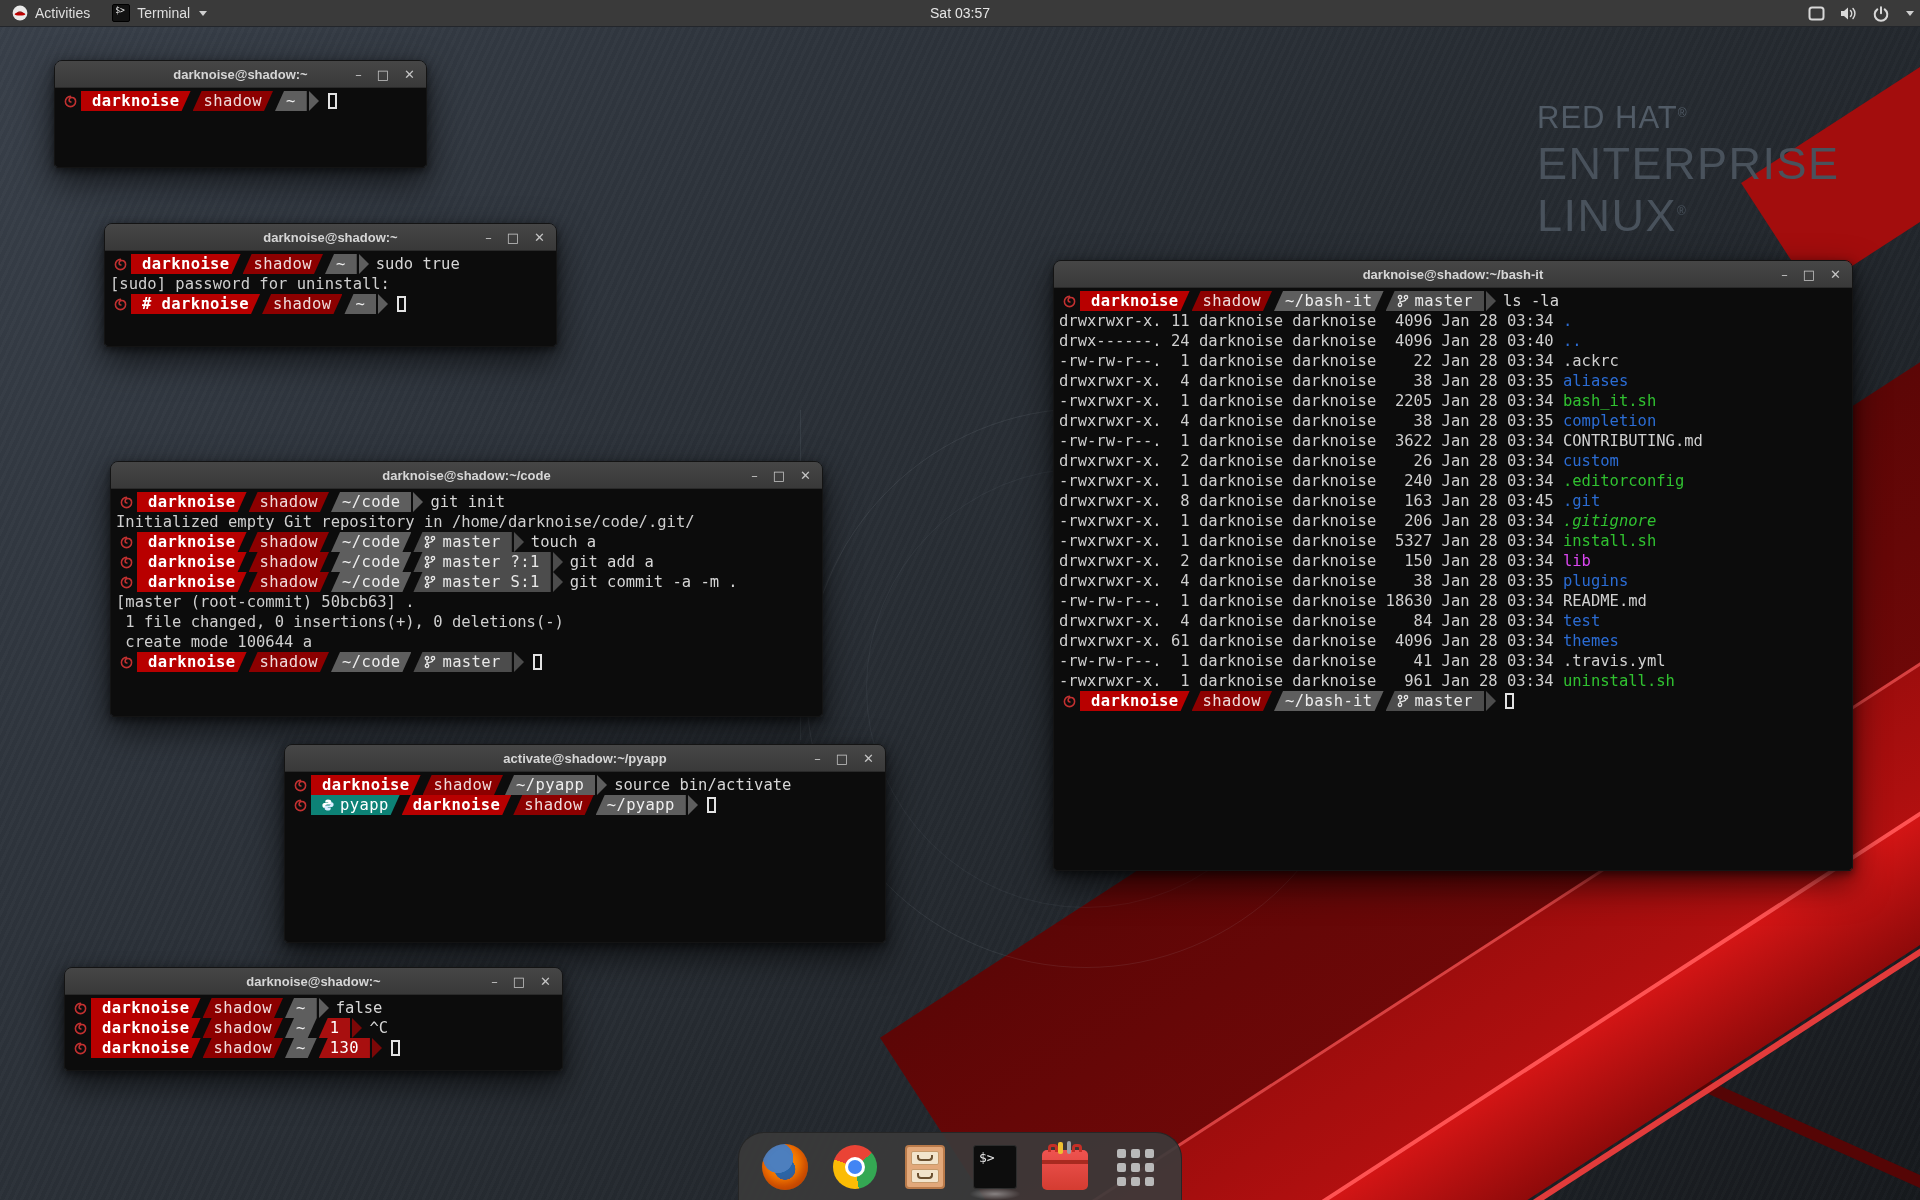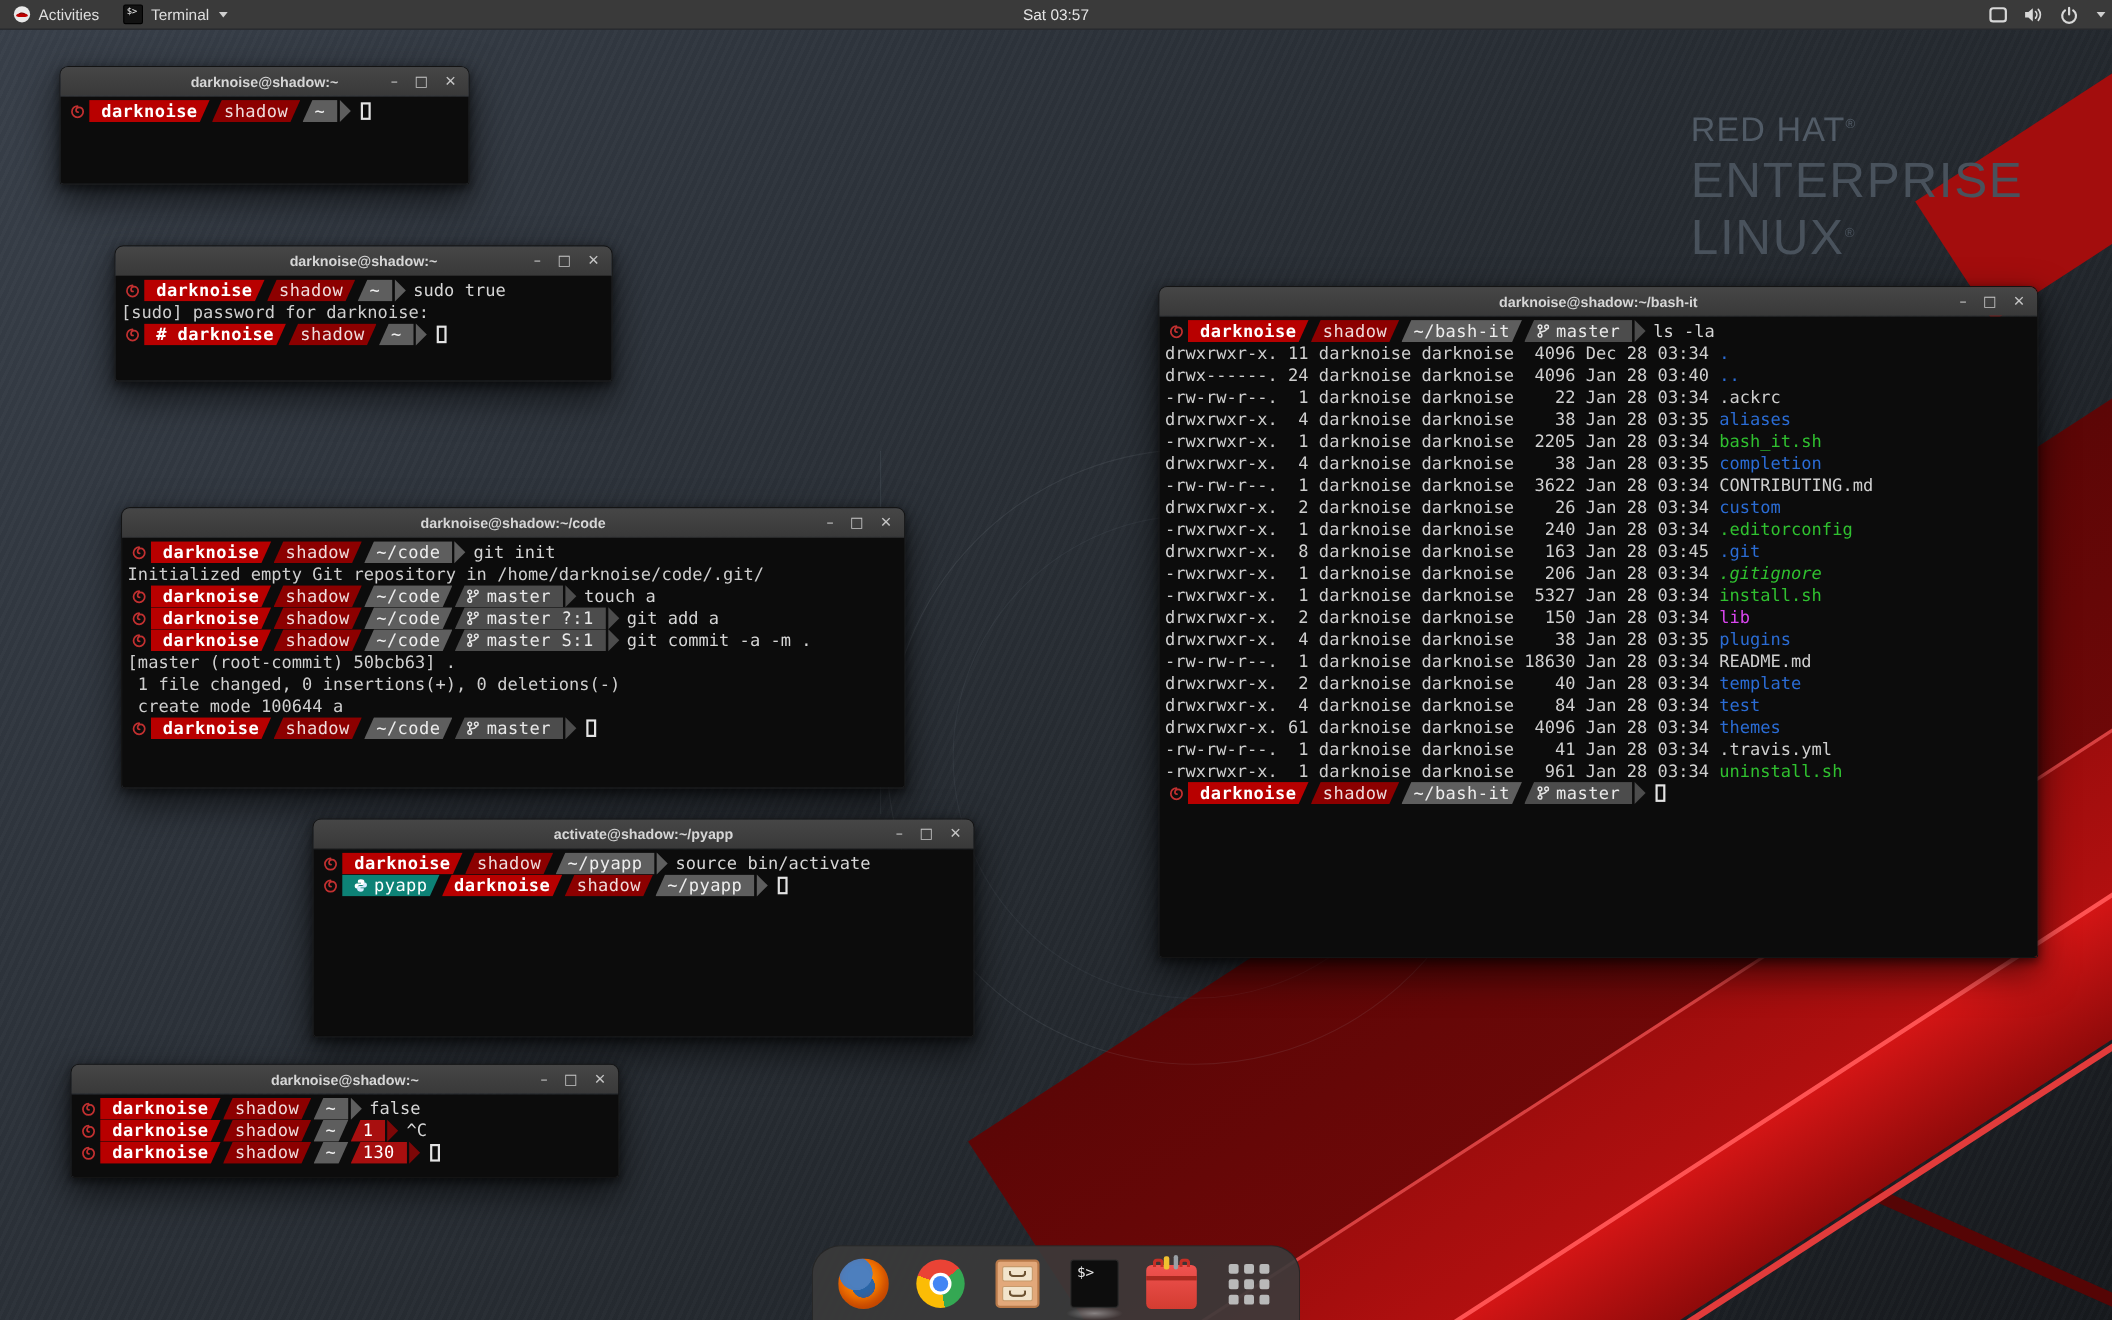--- a/index.html
+++ b/index.html
@@ -187,21 +187,21 @@
     <span class="winbtns">
       <span class="winbtn">–</span>
       <span class="winbtn">□</span>
       <span class="winbtn">✕</span>
     </span>
   </div>
   <div class="term-body">
       <div class="line"><span class="picon"><svg width="13" height="13" viewBox="0 0 14 14">
             <path d="M7 1.5A5.5 5.5 0 1 0 12.5 7c0-2.6-1.8-4.3-4-4.3-1.8 0-3 1.2-3 2.8 0 1.2.9 2 2 2" fill="none" stroke="#c23030" stroke-width="1.7" stroke-linecap="round"></path>
           </svg></span><span class="pseg seg-user first" style="background: rgb(184, 0, 0);"><span>darknoise</span></span><span class="pseg seg-host" style="background: rgb(140, 0, 0);"><span>shadow</span></span><span class="pseg seg-path last" style="background: rgb(94, 94, 94);"><span>~</span></span><span class="parrow" style="border-left-color: rgb(94, 94, 94);"></span><span class="cmd">sudo true</span></div>
-      <div class="line"><span class="outrow">[sudo] password for darknoise:</span></div>
+      <div class="line"><span class="outrow">[sudo] password for uninstall:</span></div>
       <div class="line"><span class="picon"><svg width="13" height="13" viewBox="0 0 14 14">
             <path d="M7 1.5A5.5 5.5 0 1 0 12.5 7c0-2.6-1.8-4.3-4-4.3-1.8 0-3 1.2-3 2.8 0 1.2.9 2 2 2" fill="none" stroke="#c23030" stroke-width="1.7" stroke-linecap="round"></path>
           </svg></span><span class="pseg seg-user first" style="background: rgb(184, 0, 0);"><span># darknoise</span></span><span class="pseg seg-host" style="background: rgb(140, 0, 0);"><span>shadow</span></span><span class="pseg seg-path last" style="background: rgb(94, 94, 94);"><span>~</span></span><span class="parrow" style="border-left-color: rgb(94, 94, 94);"></span><span class="cursor"></span></div>
     </div>
 </div>
 
 <div class="window w3">
   <div class="titlebar">
     <span class="title">darknoise@shadow:~/code</span>
     <span class="winbtns">
@@ -308,36 +308,35 @@
   </div>
   <div class="term-body">
       <div class="line"><span class="picon"><svg width="13" height="13" viewBox="0 0 14 14">
             <path d="M7 1.5A5.5 5.5 0 1 0 12.5 7c0-2.6-1.8-4.3-4-4.3-1.8 0-3 1.2-3 2.8 0 1.2.9 2 2 2" fill="none" stroke="#c23030" stroke-width="1.7" stroke-linecap="round"></path>
           </svg></span><span class="pseg seg-user first" style="background: rgb(184, 0, 0);"><span>darknoise</span></span><span class="pseg seg-host" style="background: rgb(140, 0, 0);"><span>shadow</span></span><span class="pseg seg-path" style="background: rgb(94, 94, 94);"><span>~/bash-it</span></span><span class="pseg seg-branch last" style="background: rgb(76, 76, 76);"><span><svg width="12" height="14" viewBox="0 0 12 14">
               <circle cx="3" cy="3.2" r="1.7" fill="none" stroke="#e6e6e6" stroke-width="1.3"></circle>
               <circle cx="3" cy="10.8" r="1.7" fill="none" stroke="#e6e6e6" stroke-width="1.3"></circle>
               <circle cx="9" cy="3.2" r="1.7" fill="none" stroke="#e6e6e6" stroke-width="1.3"></circle>
               <path d="M3 4.9v4.2M9 4.9c0 3.2-6 1.9-6 4.2" fill="none" stroke="#e6e6e6" stroke-width="1.3"></path>
             </svg></span><span>master</span></span><span class="parrow" style="border-left-color: rgb(76, 76, 76);"></span><span class="cmd">ls -la</span></div>
-      <div class="line"><span class="outrow">drwxrwxr-x. 11 darknoise darknoise  4096 Dec 28 03:34 </span><span class="outrow" style="color: rgb(43, 108, 212);">.</span></div>
+      <div class="line"><span class="outrow">drwxrwxr-x. 11 darknoise darknoise  4096 Jan 28 03:34 </span><span class="outrow" style="color: rgb(43, 108, 212);">.</span></div>
       <div class="line"><span class="outrow">drwx------. 24 darknoise darknoise  4096 Jan 28 03:40 </span><span class="outrow" style="color: rgb(43, 108, 212);">..</span></div>
       <div class="line"><span class="outrow">-rw-rw-r--.  1 darknoise darknoise    22 Jan 28 03:34 .ackrc</span></div>
       <div class="line"><span class="outrow">drwxrwxr-x.  4 darknoise darknoise    38 Jan 28 03:35 </span><span class="outrow" style="color: rgb(43, 108, 212);">aliases</span></div>
       <div class="line"><span class="outrow">-rwxrwxr-x.  1 darknoise darknoise  2205 Jan 28 03:34 </span><span class="outrow" style="color: rgb(48, 193, 48);">bash_it.sh</span></div>
       <div class="line"><span class="outrow">drwxrwxr-x.  4 darknoise darknoise    38 Jan 28 03:35 </span><span class="outrow" style="color: rgb(43, 108, 212);">completion</span></div>
       <div class="line"><span class="outrow">-rw-rw-r--.  1 darknoise darknoise  3622 Jan 28 03:34 CONTRIBUTING.md</span></div>
       <div class="line"><span class="outrow">drwxrwxr-x.  2 darknoise darknoise    26 Jan 28 03:34 </span><span class="outrow" style="color: rgb(43, 108, 212);">custom</span></div>
       <div class="line"><span class="outrow">-rwxrwxr-x.  1 darknoise darknoise   240 Jan 28 03:34 </span><span class="outrow" style="color: rgb(48, 193, 48);">.editorconfig</span></div>
       <div class="line"><span class="outrow">drwxrwxr-x.  8 darknoise darknoise   163 Jan 28 03:45 </span><span class="outrow" style="color: rgb(43, 108, 212);">.git</span></div>
       <div class="line"><span class="outrow">-rwxrwxr-x.  1 darknoise darknoise   206 Jan 28 03:34 </span><span class="outrow" style="color: rgb(48, 193, 48); font-style: italic;">.gitignore</span></div>
       <div class="line"><span class="outrow">-rwxrwxr-x.  1 darknoise darknoise  5327 Jan 28 03:34 </span><span class="outrow" style="color: rgb(48, 193, 48);">install.sh</span></div>
       <div class="line"><span class="outrow">drwxrwxr-x.  2 darknoise darknoise   150 Jan 28 03:34 </span><span class="outrow" style="color: #d946ef;">lib</span></div>
       <div class="line"><span class="outrow">drwxrwxr-x.  4 darknoise darknoise    38 Jan 28 03:35 </span><span class="outrow" style="color: rgb(43, 108, 212);">plugins</span></div>
       <div class="line"><span class="outrow">-rw-rw-r--.  1 darknoise darknoise 18630 Jan 28 03:34 README.md</span></div>
-      <div class="line"><span class="outrow">drwxrwxr-x.  2 darknoise darknoise    40 Jan 28 03:34 </span><span class="outrow" style="color: rgb(43, 108, 212);">template</span></div>
       <div class="line"><span class="outrow">drwxrwxr-x.  4 darknoise darknoise    84 Jan 28 03:34 </span><span class="outrow" style="color: rgb(43, 108, 212);">test</span></div>
       <div class="line"><span class="outrow">drwxrwxr-x. 61 darknoise darknoise  4096 Jan 28 03:34 </span><span class="outrow" style="color: rgb(43, 108, 212);">themes</span></div>
       <div class="line"><span class="outrow">-rw-rw-r--.  1 darknoise darknoise    41 Jan 28 03:34 .travis.yml</span></div>
       <div class="line"><span class="outrow">-rwxrwxr-x.  1 darknoise darknoise   961 Jan 28 03:34 </span><span class="outrow" style="color: rgb(48, 193, 48);">uninstall.sh</span></div>
       <div class="line"><span class="picon"><svg width="13" height="13" viewBox="0 0 14 14">
             <path d="M7 1.5A5.5 5.5 0 1 0 12.5 7c0-2.6-1.8-4.3-4-4.3-1.8 0-3 1.2-3 2.8 0 1.2.9 2 2 2" fill="none" stroke="#c23030" stroke-width="1.7" stroke-linecap="round"></path>
           </svg></span><span class="pseg seg-user first" style="background: rgb(184, 0, 0);"><span>darknoise</span></span><span class="pseg seg-host" style="background: rgb(140, 0, 0);"><span>shadow</span></span><span class="pseg seg-path" style="background: rgb(94, 94, 94);"><span>~/bash-it</span></span><span class="pseg seg-branch last" style="background: rgb(76, 76, 76);"><span><svg width="12" height="14" viewBox="0 0 12 14">
               <circle cx="3" cy="3.2" r="1.7" fill="none" stroke="#e6e6e6" stroke-width="1.3"></circle>
               <circle cx="3" cy="10.8" r="1.7" fill="none" stroke="#e6e6e6" stroke-width="1.3"></circle>
               <circle cx="9" cy="3.2" r="1.7" fill="none" stroke="#e6e6e6" stroke-width="1.3"></circle>

